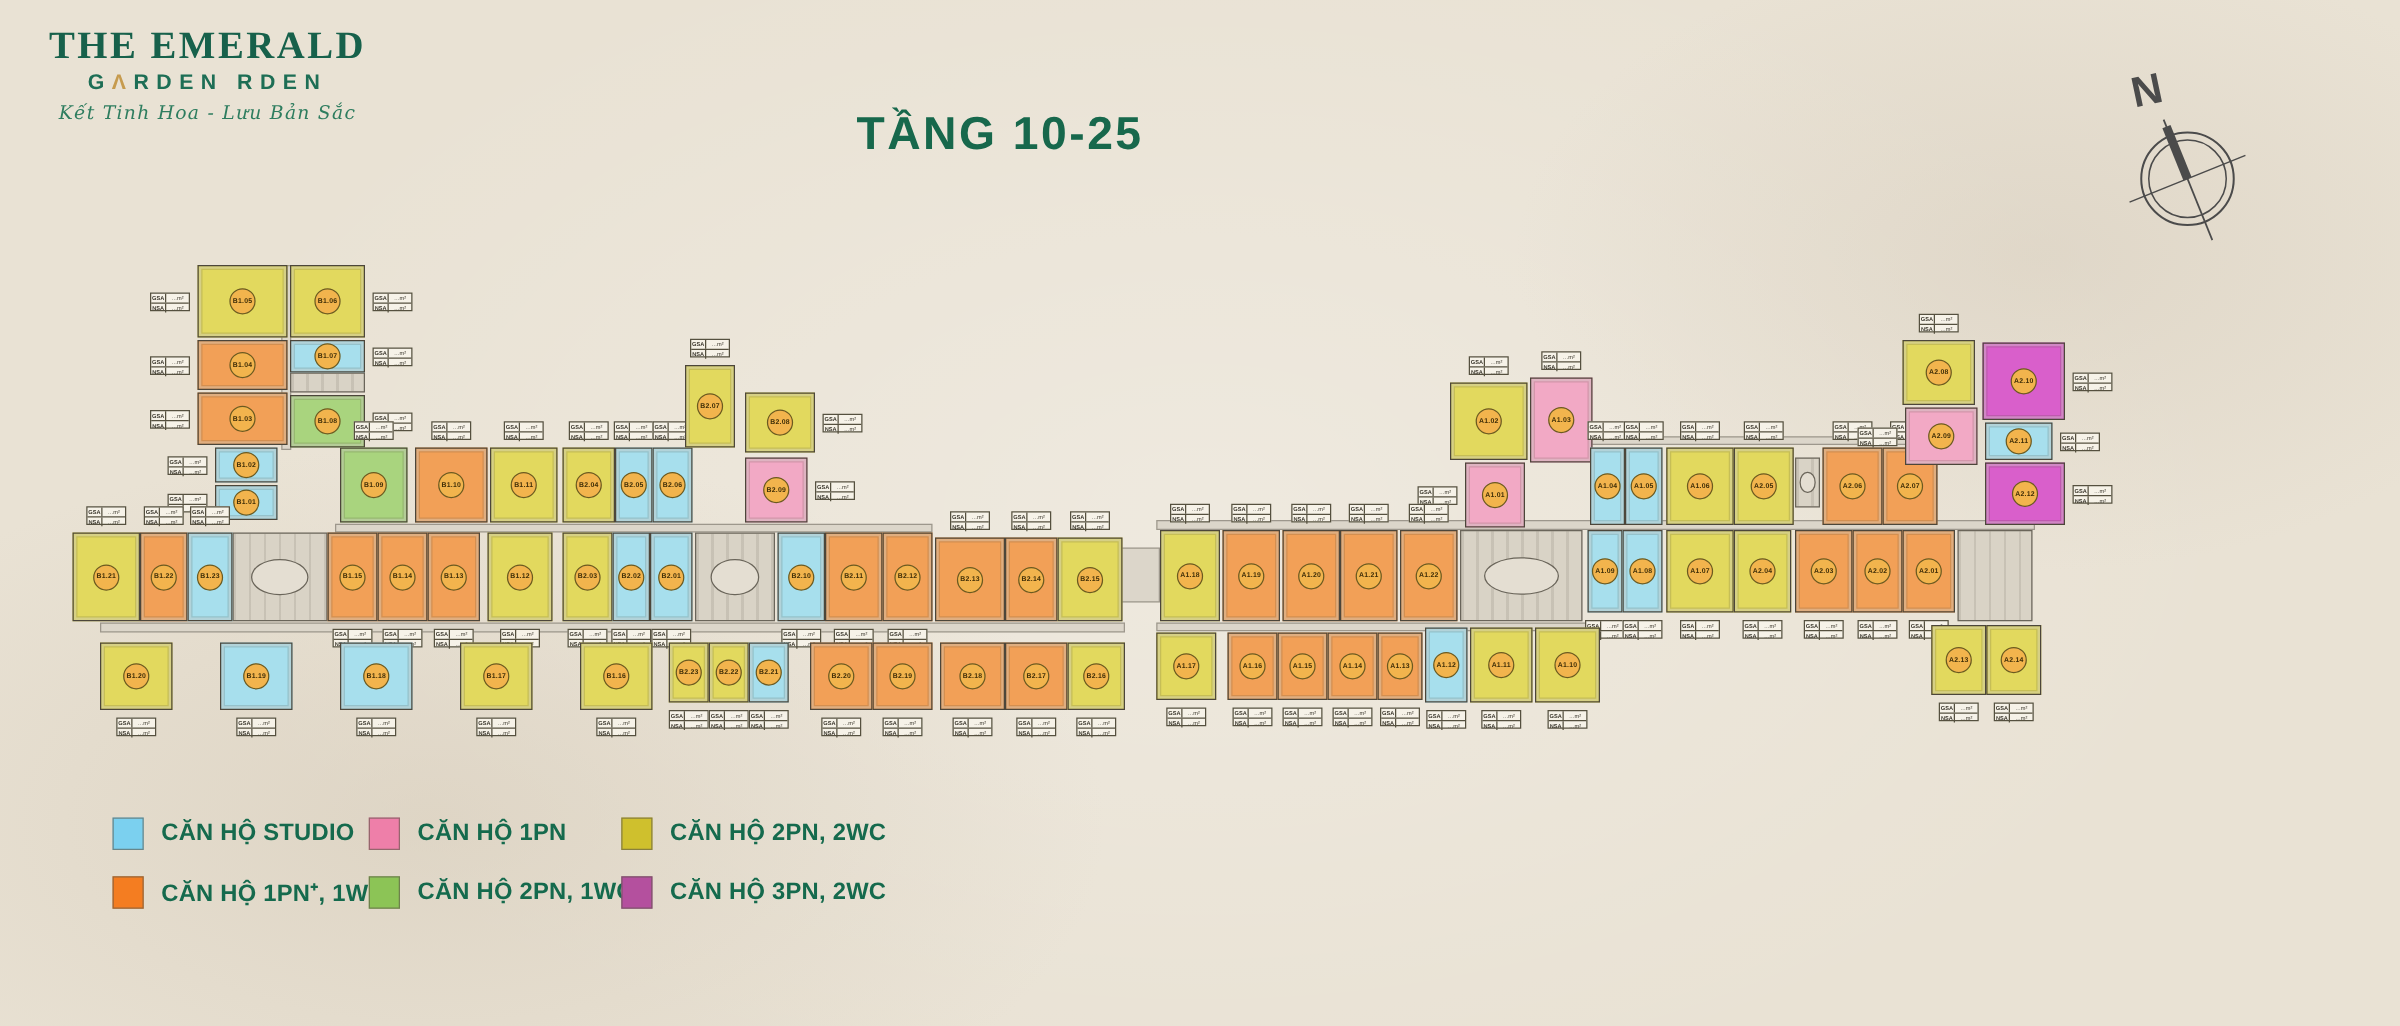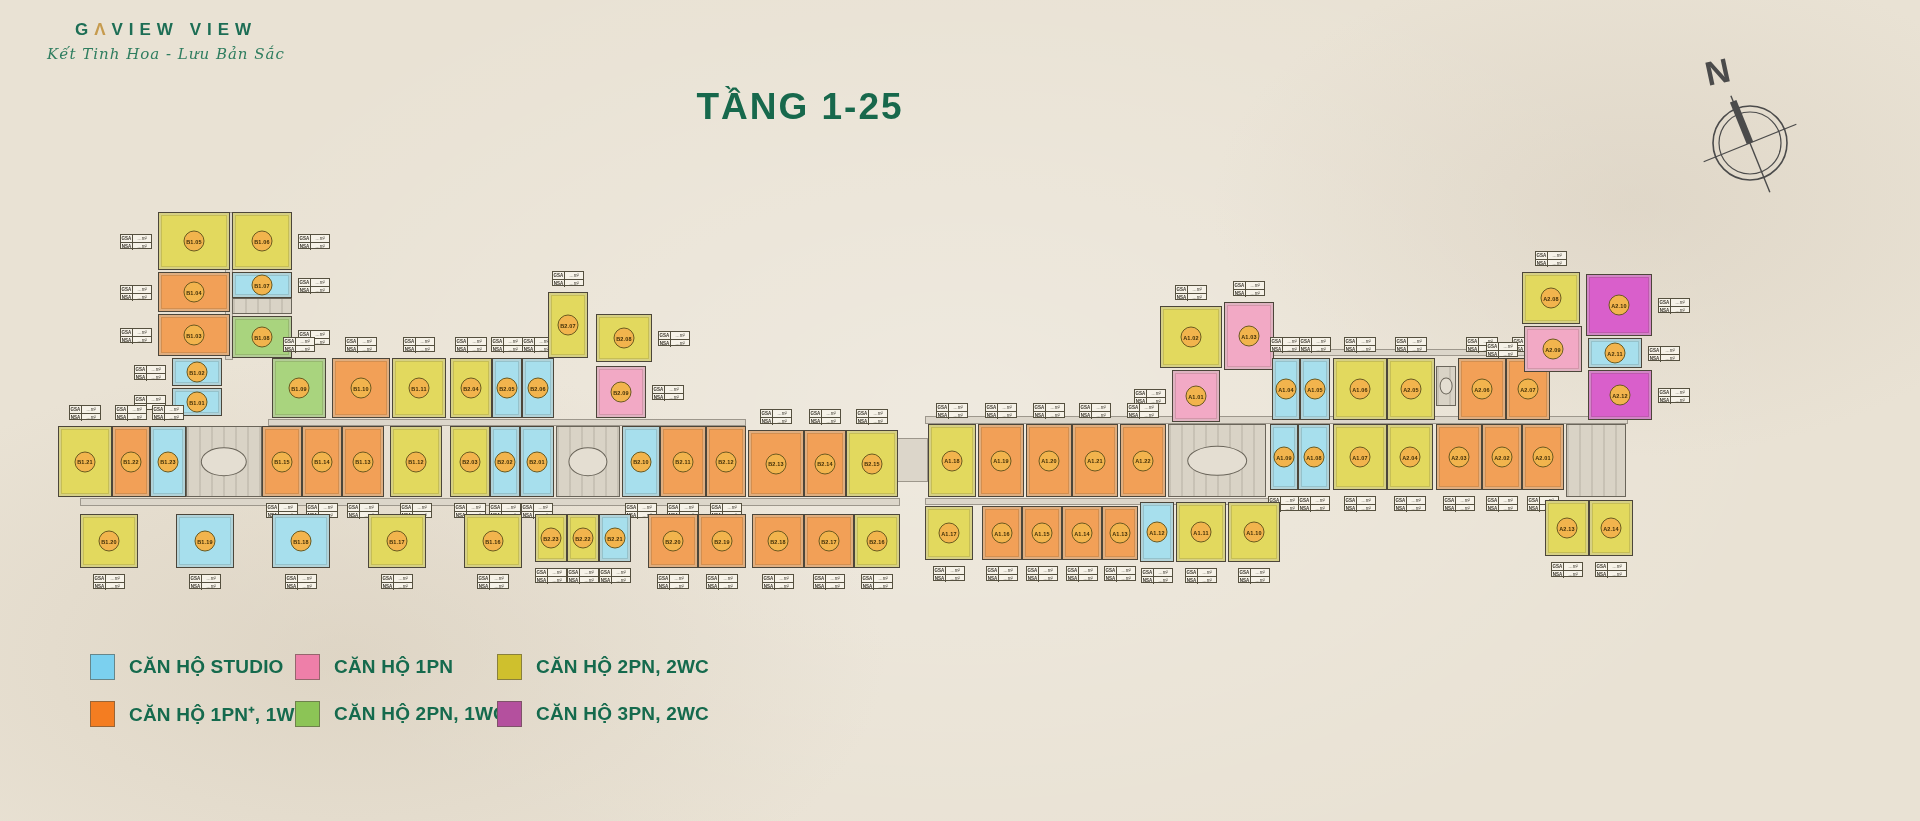--- a/index.html
+++ b/index.html
@@ -45,26 +45,27 @@
   .legend-item{position:absolute;display:flex;align-items:center;}
   .legend-swatch{width:25px;height:26px;border:1px solid rgba(90,85,70,0.6);box-sizing:border-box;}
   .legend-label{margin-left:14px;font-size:19px;font-weight:bold;color:#156a4d;letter-spacing:0.2px;}
 </style>
 </head>
 <body>
 
 <div id="stage">
 
   <div class="logo">
-    <div class="logo-line2"><span>G</span><span class="gold">Λ</span><span>VIEW VIEW</span></div>
+    <div class="logo-line1">THE EMERALD</div>
+    <div class="logo-line2"><span>G</span><span class="gold">Λ</span><span>RDEN RDEN</span></div>
     <div class="logo-tagline">Kết Tinh Hoa - Lưu Bản Sắc</div>
   </div>
 
   <div class="title">
-    <div class="title-line2">TẦNG 1-25</div>
+    <div class="title-line2">TẦNG 10-25</div>
   </div>
 
   <div class="compass">
     <svg width="120" height="160" viewBox="0 0 120 160">
       <text id="compass-n" x="18" y="36" font-size="34" font-weight="bold" fill="#4b4b4b" font-family="Liberation Sans, sans-serif" transform="rotate(-12 28 28)">N</text>
       <circle cx="62" cy="95" r="37" fill="none" stroke="#4b4b4b" stroke-width="1.6"></circle>
       <circle cx="62" cy="95" r="31" fill="none" stroke="#4b4b4b" stroke-width="1.2"></circle>
       <g transform="rotate(-22 62 95)">
         <line x1="62" y1="44" x2="62" y2="148" stroke="#4b4b4b" stroke-width="1.4"></line>
         <rect x="58.5" y="50" width="7" height="45" fill="#4b4b4b"></rect>

